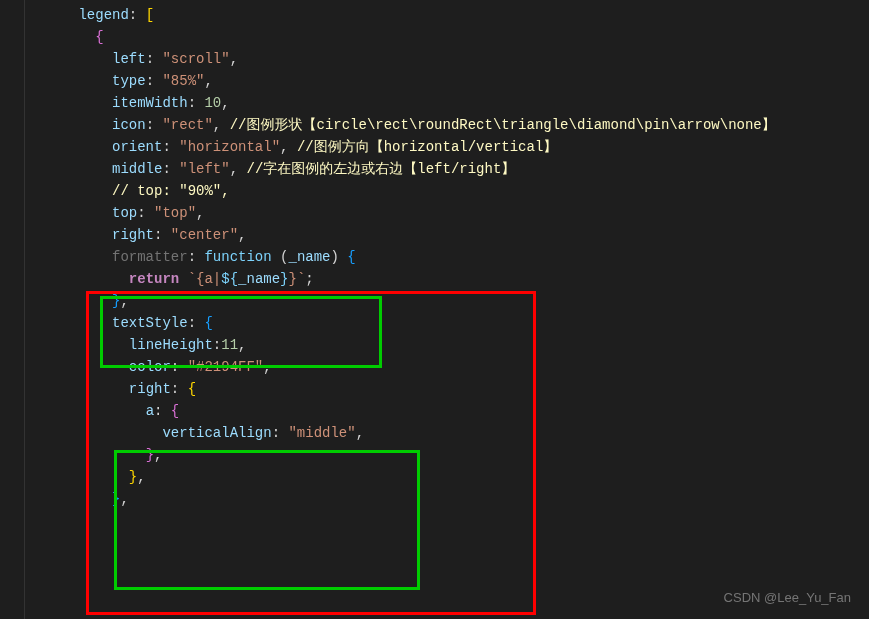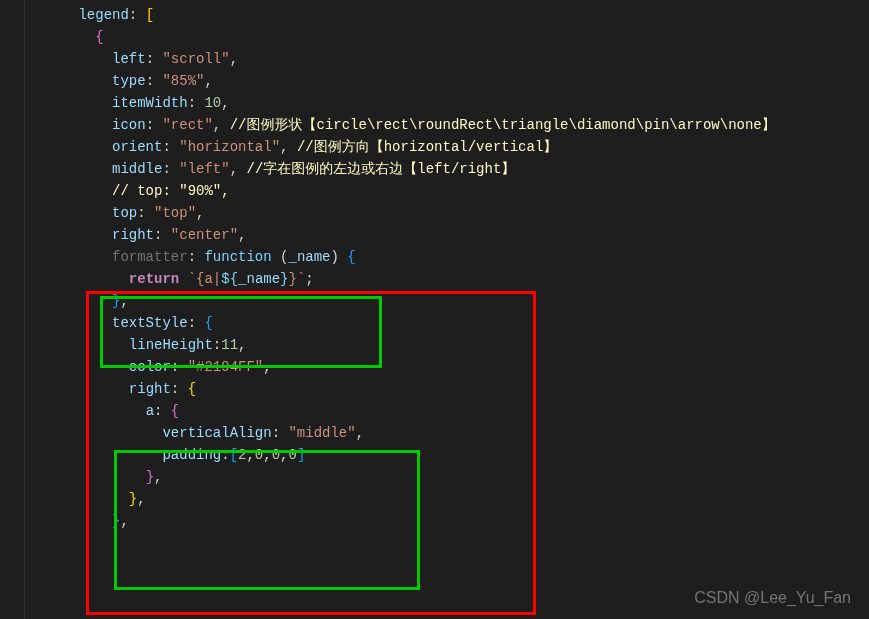--- a/index.html
+++ b/index.html
@@ -52,21 +52,21 @@
     .box-green {
       position: absolute;
       border: 3px solid #00cc00;
       pointer-events: none;
     }
     .watermark {
       position: absolute;
       bottom: 10px;
       right: 18px;
       color: #999;
-      font-size: 16px;
+      font-size: 13px;
       font-family: Arial, sans-serif;
       opacity: 0.7;
     }
   </style>
 </head>
 <body>
 
 <div class="gutter"></div>
 <div class="editor">
 
@@ -83,21 +83,20 @@
 <div class="line">          <span class="k-prop">right</span><span class="k-punc">: </span><span class="k-str">"center"</span><span class="k-punc">,</span></div>
 <div class="line">          <span class="k-fn">formatter</span><span class="k-punc">: </span><span class="k-func">function</span><span class="k-punc"> (</span><span class="k-param">_name</span><span class="k-punc">) </span><span class="k-brace3">{</span></div>
 <div class="line">            <span class="k-kw">return</span><span> </span><span class="k-str">`{a|</span><span class="k-func">${</span><span class="k-var">_name</span><span class="k-func">}</span><span class="k-str">}`</span><span class="k-punc">;</span></div>
 <div class="line">          <span class="k-brace3">}</span><span class="k-punc">,</span></div>
 <div class="line">          <span class="k-prop">textStyle</span><span class="k-punc">: </span><span class="k-brace3">{</span></div>
 <div class="line">            <span class="k-prop">lineHeight</span><span class="k-punc">:</span><span class="k-num">11</span><span class="k-punc">,</span></div>
 <div class="line">            <span class="k-prop">color</span><span class="k-punc">: </span><span class="k-str">"#2194FF"</span><span class="k-punc">,</span></div>
 <div class="line">            <span class="k-prop">right</span><span class="k-punc">: </span><span class="k-brace">{</span></div>
 <div class="line">              <span class="k-prop">a</span><span class="k-punc">: </span><span class="k-brace2">{</span></div>
 <div class="line">                <span class="k-prop">verticalAlign</span><span class="k-punc">: </span><span class="k-str">"middle"</span><span class="k-punc">,</span></div>
-<div class="line">                <span class="k-prop">padding</span><span class="k-punc">:</span><span class="k-brace3">[</span><span class="k-num">2</span><span class="k-punc">,</span><span class="k-num">0</span><span class="k-punc">,</span><span class="k-num">0</span><span class="k-punc">,</span><span class="k-num">0</span><span class="k-brace3">]</span></div>
 <div class="line">              <span class="k-brace2">}</span><span class="k-punc">,</span></div>
 <div class="line">            <span class="k-brace">}</span><span class="k-punc">,</span></div>
 <div class="line">          <span class="k-brace3">}</span><span class="k-punc">,</span></div>
 
 </div>
 
 <div class="box-red" style="left:86px; top:291px; width:444px; height:318px;"></div>
 <div class="box-green" style="left:100px; top:296px; width:276px; height:66px;"></div>
 <div class="box-green" style="left:114px; top:450px; width:300px; height:134px;"></div>
 

